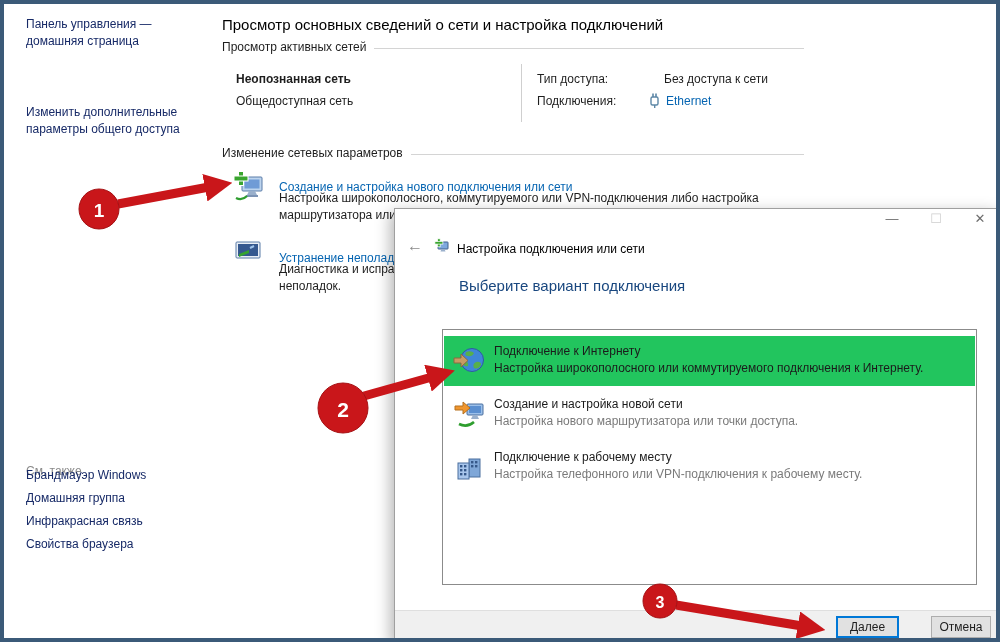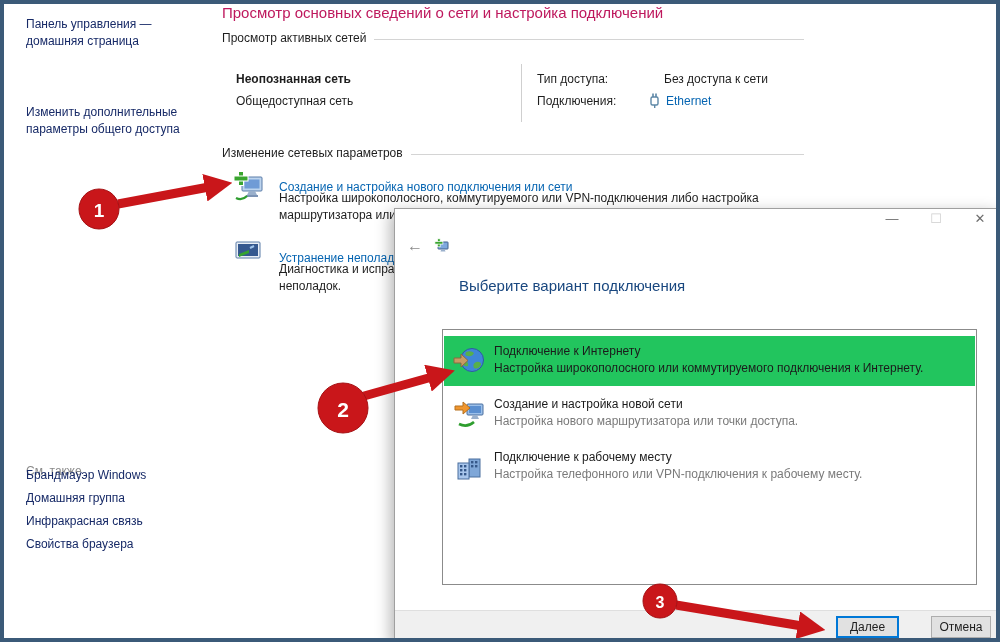--- a/index.html
+++ b/index.html
@@ -7,21 +7,21 @@
   .screen { position:relative; width:1000px; height:642px; border:4px solid #3b5a78;
             background:#fff; overflow:hidden; font-size:12px; color:#1e1e1e; }
 
   
   .side-item { position:absolute; left:22px; width:178px; line-height:17px;
                color:#172a67; cursor:pointer; }
   .see-also-header { position:absolute; left:22px; color:#8a8a8a; }
   .see-also-link { position:absolute; left:22px; color:#172a67; cursor:pointer; }
 
   
-  .page-title { position:absolute; left:218px; top:0; font-size:15px; color:#be185d; }
+  .page-title { position:absolute; left:218px; top:12px; font-size:15px; color:#000000; }
   .sec-header { position:absolute; left:218px; width:582px; display:flex; align-items:center; gap:8px; }
   .sec-header .line { flex:1; height:1px; background:#d4d4d4; margin-top:2px; }
   .net-name  { position:absolute; left:232px; top:68px; font-weight:bold; }
   .net-type  { position:absolute; left:232px; top:90px; }
   .vdiv      { position:absolute; left:517px; top:60px; width:1px; height:58px; background:#cfcfcf; }
   .lbl-access { position:absolute; left:533px; top:68px; }
   .val-access { position:absolute; left:660px; top:68px; }
   .lbl-conn   { position:absolute; left:533px; top:90px; }
   .eth-icon   { position:absolute; left:644px; top:88px; }
   .val-conn   { position:absolute; left:662px; top:90px; color:#0665b2; cursor:pointer; }
@@ -71,21 +71,21 @@
   <div class="side-item" style="top:100px">Изменить дополнительные параметры общего доступа</div>
 
   <div class="see-also-header" style="top:460px">См. также</div>
   <div class="see-also-link" style="top:464px">Брандмауэр Windows</div>
   <div class="see-also-link" style="top:487px">Домашняя группа</div>
   <div class="see-also-link" style="top:510px">Инфракрасная связь</div>
   <div class="see-also-link" style="top:533px">Свойства браузера</div>
 
   <div class="page-title">Просмотр основных сведений о сети и настройка подключений</div>
 
-  <div class="sec-header" style="top:27px">
+  <div class="sec-header" style="top:36px">
     <span>Просмотр активных сетей</span>
       <div class="line"></div>
   </div>
 
   <div class="net-name">Неопознанная сеть</div>
   <div class="net-type">Общедоступная сеть</div>
   <div class="vdiv"></div>
   <div class="lbl-access">Тип доступа:</div>
   <div class="val-access">Без доступа к сети</div>
   <div class="lbl-conn">Подключения:</div>
@@ -140,20 +140,21 @@
 
     <div class="dlg-back">←</div>
     <span class="dlg-appicon">
       <svg width="17" height="17" viewBox="0 0 17 17">
         <rect x="5" y="4" width="10" height="7" rx="0.5" fill="#7fa9dd" stroke="#41618c"></rect>
         <path d="M8.5 11 L11.5 11 L12.5 13.5 L7.5 13.5 z" fill="#9ab0cc"></path>
         <rect x="4.6" y="0.8" width="2.6" height="8" fill="#3aa52f" stroke="#fff" stroke-width="0.7"></rect>
         <rect x="1.9" y="3.5" width="8" height="2.6" fill="#3aa52f" stroke="#fff" stroke-width="0.7"></rect>
       </svg>
     </span>
+    <div class="dlg-title">Настройка подключения или сети</div>
     <div class="dlg-heading">Выберите вариант подключения</div>
 
     <div class="listbox">
 
       <div class="opt-row selected" style="top:6px">
         <span class="opt-icon">
           <svg width="32" height="32" viewBox="0 0 32 32">
             <circle cx="19" cy="15" r="11.5" fill="#3f86d8" stroke="#2d5d9e"></circle>
             <path d="M13 7 q5 -2 8 1 q-2 4 -6 3 q-4 0 -2 -4" fill="#57b04a"></path>
             <path d="M23 17 q5 -1 5 3 q-3 5 -7 3 q-2 -4 2 -6" fill="#57b04a"></path>

